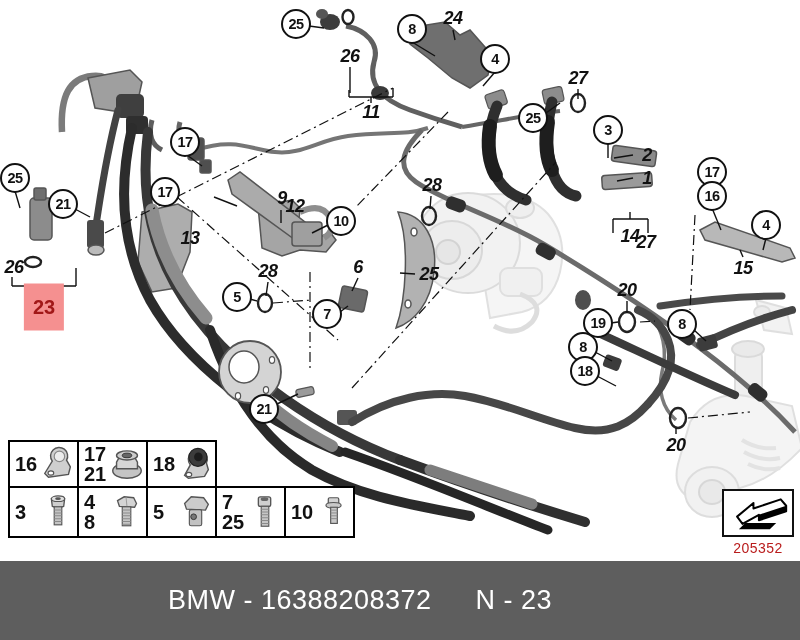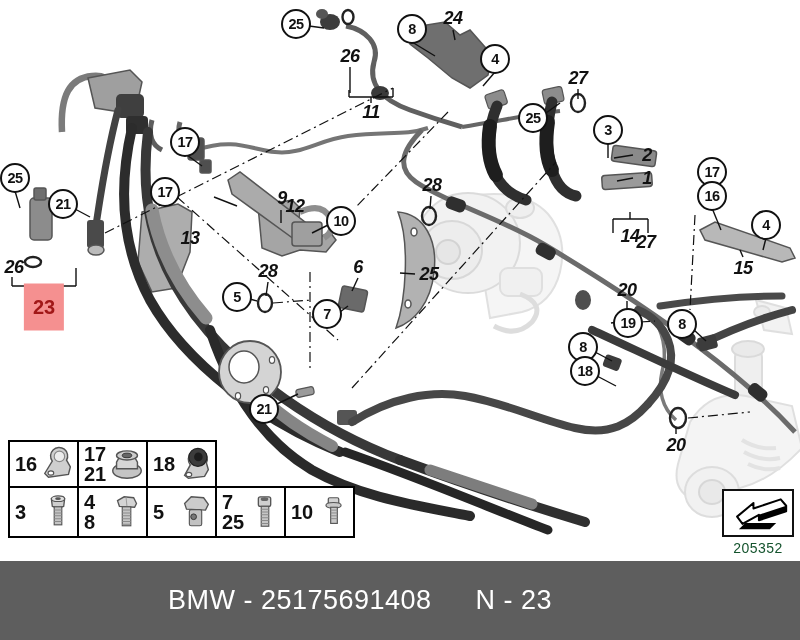--- a/index.html
+++ b/index.html
@@ -20,21 +20,21 @@
          display:flex;align-items:center;padding:1px 2px 1px 5px;margin-right:-2px;}
   .lrow1 .lcell{height:48px;}
   .lrow2 .lcell{height:52px;margin-top:-2px;}
   .lnums{display:flex;flex-direction:column;justify-content:center;line-height:1.02;
          font-weight:bold;font-size:20px;color:#111;min-width:24px;}
   .licon{flex:1;display:flex;justify-content:center;align-items:center;}
   
   .viewbox{position:absolute;left:722px;top:489px;width:72px;height:48px;box-sizing:border-box;
            border:2.5px solid #111;background:#fff;z-index:6;display:flex;align-items:center;justify-content:center;}
   .viewref{position:absolute;left:716px;top:540px;width:84px;text-align:center;font-size:14px;
-           color:#14532d;z-index:6;letter-spacing:0.5px;}
+           color:#b91c1c;z-index:6;letter-spacing:0.5px;}
   
   .footer{position:absolute;left:0;bottom:0;width:800px;height:79px;background:#5e5e5e;
           display:flex;align-items:center;justify-content:center;z-index:7;}
   .footer .ftxt{color:#fff;font-size:27px;letter-spacing:0.5px;transform:translateX(-40px);}
   .footer .fgap{display:inline-block;width:44px;}
 </style>
 </head>
 <body>
 
 <div class="stage">
@@ -215,21 +215,21 @@
       <div class="co circ" style="left: 712px; top: 172px;">17</div>
       <div class="co circ" style="left: 712px; top: 196px;">16</div>
       <div class="co circ" style="left: 766px; top: 225px;">4</div>
       <div class="co circ" style="left: 15px; top: 178px;">25</div>
       <div class="co circ" style="left: 63px; top: 204px;">21</div>
       <div class="co circ" style="left: 185px; top: 142px;">17</div>
       <div class="co circ" style="left: 165px; top: 192px;">17</div>
       <div class="co circ" style="left: 341px; top: 221px;">10</div>
       <div class="co circ" style="left: 237px; top: 297px;">5</div>
       <div class="co circ" style="left: 327px; top: 314px;">7</div>
-      <div class="co circ" style="left: 628px; top: 323px;">19</div>
+      <div class="co circ" style="left: 598px; top: 323px;">19</div>
       <div class="co circ" style="left: 583px; top: 347px;">8</div>
       <div class="co circ" style="left: 585px; top: 371px;">18</div>
       <div class="co circ" style="left: 682px; top: 324px;">8</div>
       <div class="co circ" style="left: 264px; top: 409px;">21</div>
       <div class="co plain" style="left: 453px; top: 18px;">24</div>
       <div class="co plain" style="left: 350px; top: 56px;">26</div>
       <div class="co plain" style="left: 578px; top: 78px;">27</div>
       <div class="co plain" style="left: 371px; top: 112px;">11</div>
       <div class="co plain" style="left: 647px; top: 155px;">2</div>
       <div class="co plain" style="left: 647px; top: 178px;">1</div>
@@ -366,16 +366,16 @@
     <svg width="62" height="40" viewBox="0 0 66 44">
       <path d="M10 26 L28 11 L28 17 L58 7 L64 14 L64 20 L34 30 L34 24 L16 34 Z" fill="#fff" stroke="#000" stroke-width="2.2" stroke-linejoin="round"></path>
       <path d="M64 14 L64 20 L34 30 L34 24 Z" fill="#000"></path>
       <polygon points="12,40 46,40 53,33 19,33" fill="#000"></polygon>
     </svg>
   </div>
   <div class="viewref">205352</div>
 
   <div class="footer">
     <div class="ftxt">
-      <span>BMW - 25175691408</span><span class="fgap"></span><span>N - 23</span>
+      <span>BMW - 16388208372</span><span class="fgap"></span><span>N - 23</span>
     </div>
   </div>
 </div>
 
 </body></html>

